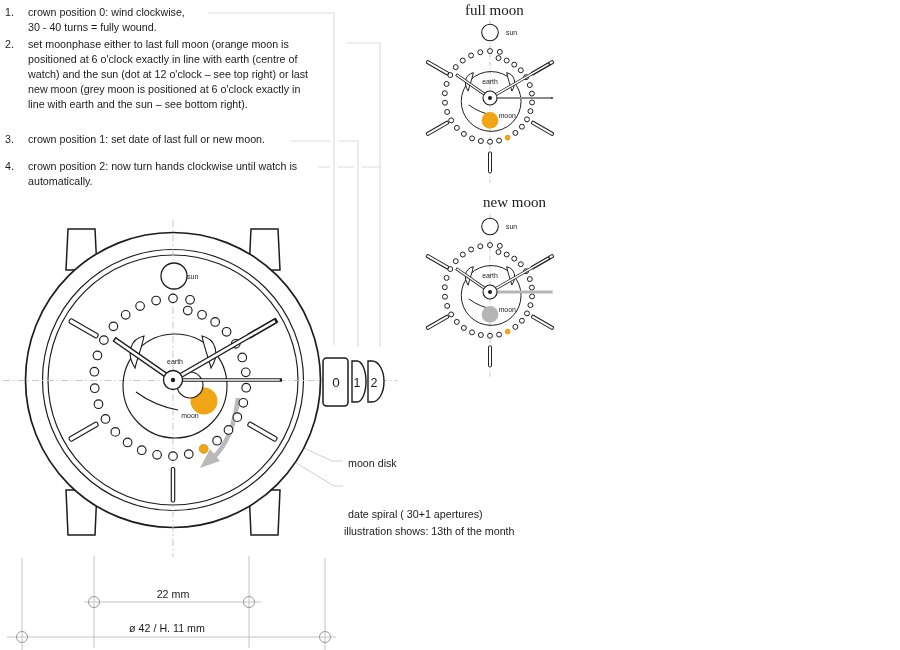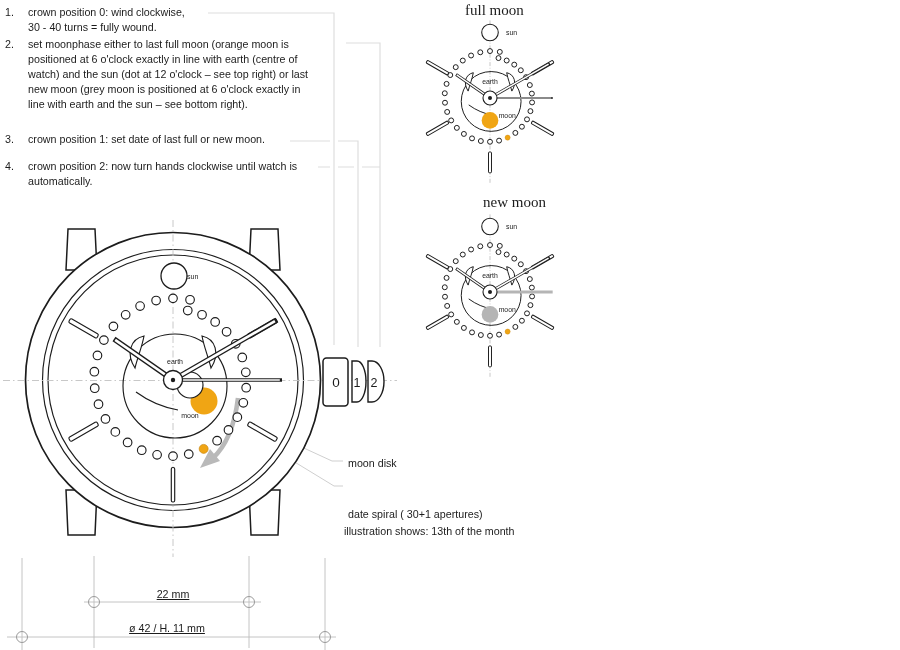--- a/index.html
+++ b/index.html
@@ -2,21 +2,21 @@
 <html><head>
 <meta charset="utf-8">
 <style>
   html,body{margin:0;padding:0;background:#fff;}
   .page{position:relative;width:900px;height:650px;background:#ffffff;overflow:hidden;
         font-family:"Liberation Sans",sans-serif;color:#1c1c1c;}
   #drawing{position:absolute;left:0;top:0;}
   .txt{position:absolute;font-size:10.7px;line-height:15px;white-space:pre;}
   .instruction-item{position:absolute;left:5px;padding-left:23px;font-size:10.7px;line-height:15px;}
   .instruction-item .num{position:absolute;left:0;top:0;}
-  .ctr{transform:translateX(-50%);text-decoration:underline;}
+  .ctr{transform:translateX(-50%);}
   .title{font-size:15px;font-family:Liberation Serif, serif;}
 </style>
 </head>
 <body>
 
 <div class="page">
   <svg id="drawing" width="900" height="650" viewBox="0 0 900 650">
       <g>
         <path d="M208,13 H334 V345" fill="none" stroke="#dedede" stroke-width="1.2"></path>
         <path d="M346,43 H380 V347" fill="none" stroke="#dedede" stroke-width="1.2"></path>

